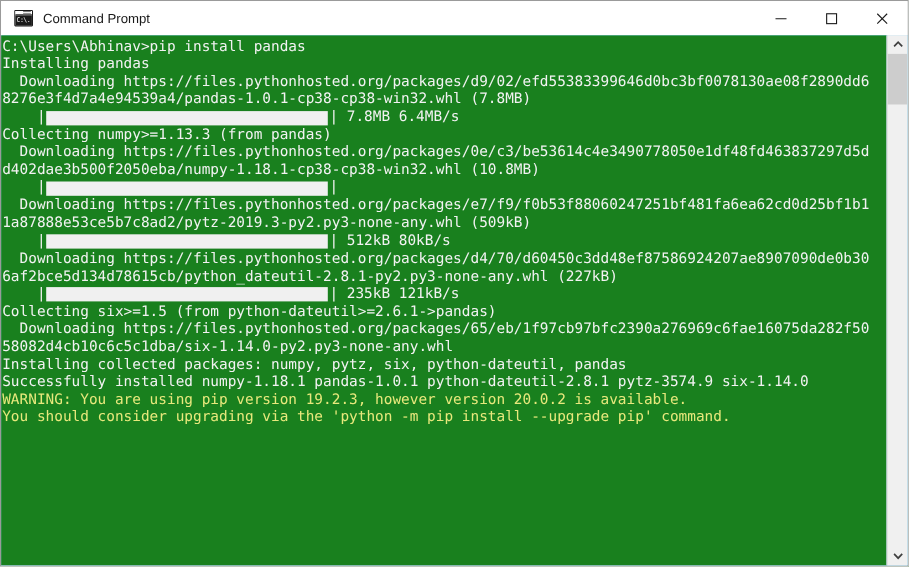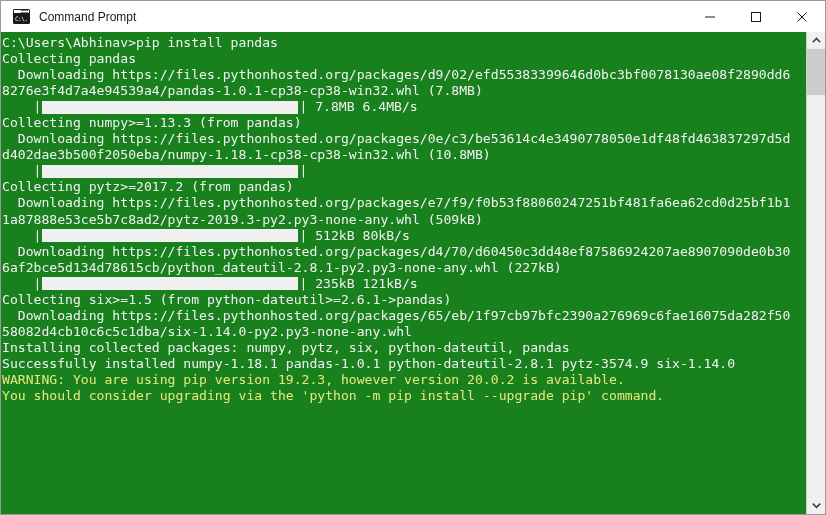--- a/index.html
+++ b/index.html
@@ -212,29 +212,28 @@
           <line x1="1.5" y1="1.5" x2="10.5" y2="10.5" stroke="#1a1a1a" stroke-width="1"></line>
           <line x1="10.5" y1="1.5" x2="1.5" y2="10.5" stroke="#1a1a1a" stroke-width="1"></line>
         </svg>
       </div>
     </div>
   </div>
 
   <div class="console-wrap">
     <div class="console" id="console-output">
         <div class="line">C:\Users\Abhinav&gt;pip install pandas</div>
-        <div class="line">Collecting pandas</div>
+        <div class="line">Installing pandas</div>
         <div class="line">  Downloading https://files.pythonhosted.org/packages/d9/02/efd55383399646d0bc3bf0078130ae08f2890dd6</div>
         <div class="line">8276e3f4d7a4e94539a4/pandas-1.0.1-cp38-cp38-win32.whl (7.8MB)</div>
         <div class="progline"><span class="lead">    </span><span class="pipe">|</span><span class="progbar" style="width: 256px;"></span><span class="pipe">|</span><span> 7.8MB 6.4MB/s</span></div>
         <div class="line">Collecting numpy&gt;=1.13.3 (from pandas)</div>
         <div class="line">  Downloading https://files.pythonhosted.org/packages/0e/c3/be53614c4e3490778050e1df48fd463837297d5d</div>
         <div class="line">d402dae3b500f2050eba/numpy-1.18.1-cp38-cp38-win32.whl (10.8MB)</div>
         <div class="progline"><span class="lead">    </span><span class="pipe">|</span><span class="progbar" style="width: 256px;"></span><span class="pipe">|</span></div>
-        <div class="line">Collecting pytz&gt;=2017.2 (from pandas)</div>
         <div class="line">  Downloading https://files.pythonhosted.org/packages/e7/f9/f0b53f88060247251bf481fa6ea62cd0d25bf1b1</div>
         <div class="line">1a87888e53ce5b7c8ad2/pytz-2019.3-py2.py3-none-any.whl (509kB)</div>
         <div class="progline"><span class="lead">    </span><span class="pipe">|</span><span class="progbar" style="width: 256px;"></span><span class="pipe">|</span><span> 512kB 80kB/s</span></div>
         <div class="line">  Downloading https://files.pythonhosted.org/packages/d4/70/d60450c3dd48ef87586924207ae8907090de0b30</div>
         <div class="line">6af2bce5d134d78615cb/python_dateutil-2.8.1-py2.py3-none-any.whl (227kB)</div>
         <div class="progline"><span class="lead">    </span><span class="pipe">|</span><span class="progbar" style="width: 256px;"></span><span class="pipe">|</span><span> 235kB 121kB/s</span></div>
         <div class="line">Collecting six&gt;=1.5 (from python-dateutil&gt;=2.6.1-&gt;pandas)</div>
         <div class="line">  Downloading https://files.pythonhosted.org/packages/65/eb/1f97cb97bfc2390a276969c6fae16075da282f50</div>
         <div class="line">58082d4cb10c6c5c1dba/six-1.14.0-py2.py3-none-any.whl</div>
         <div class="line">Installing collected packages: numpy, pytz, six, python-dateutil, pandas</div>

